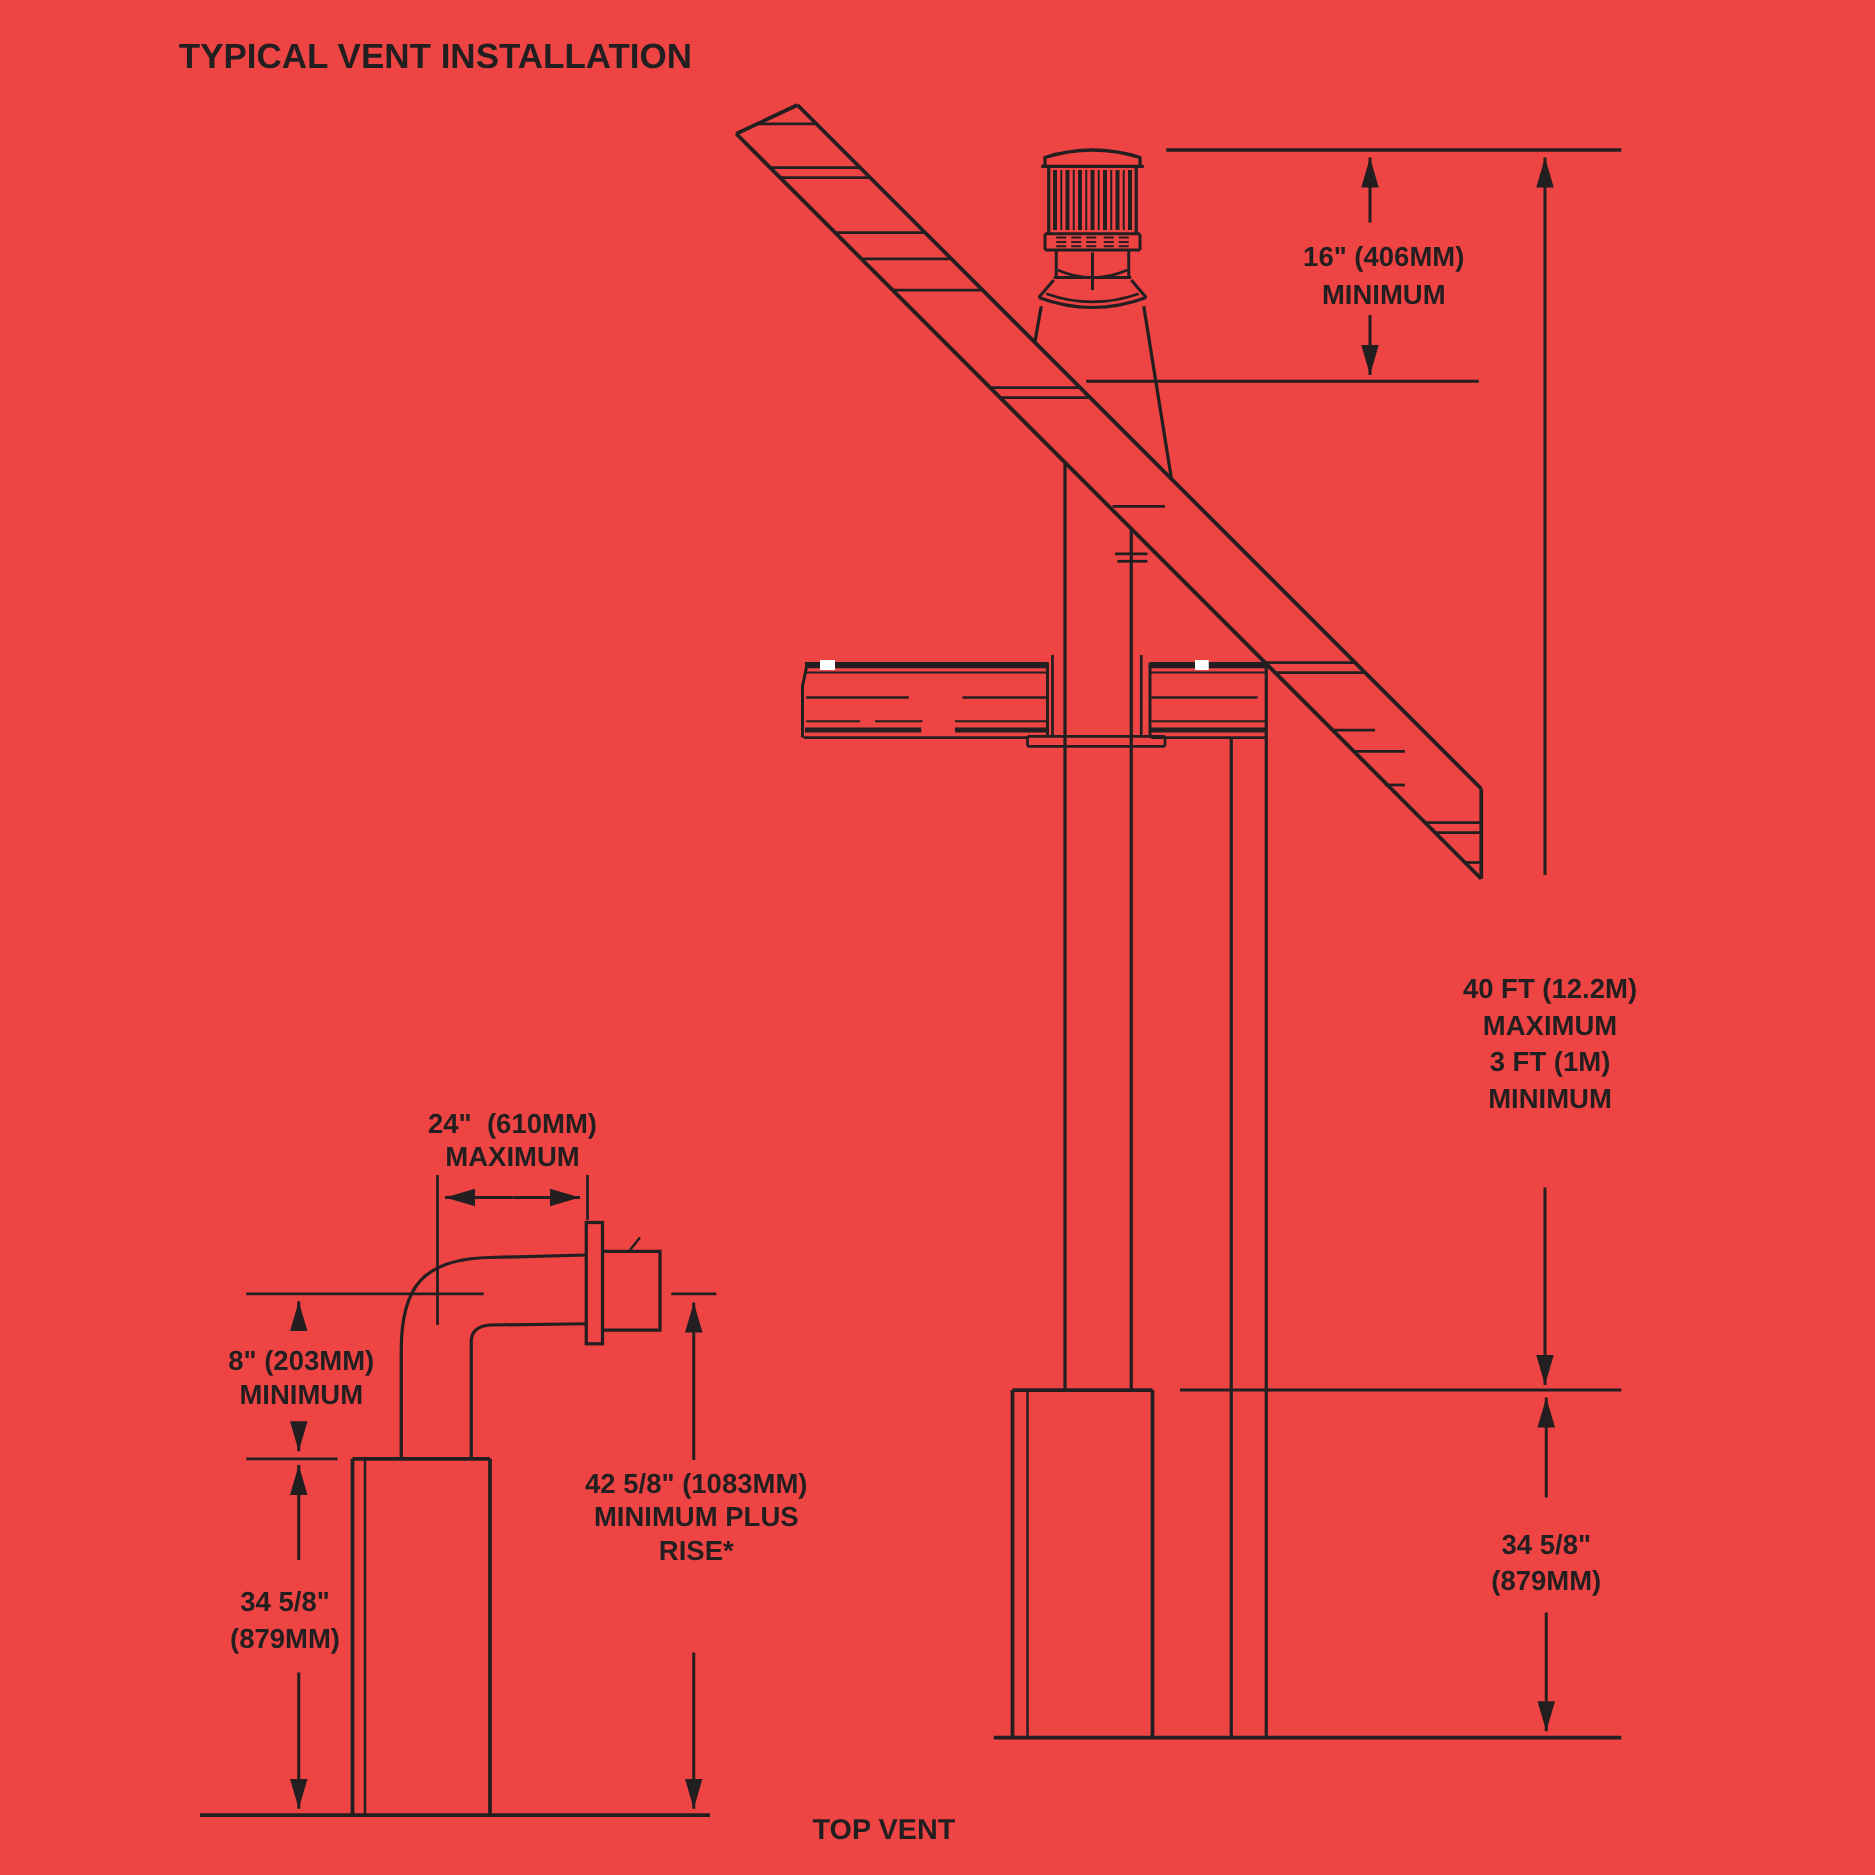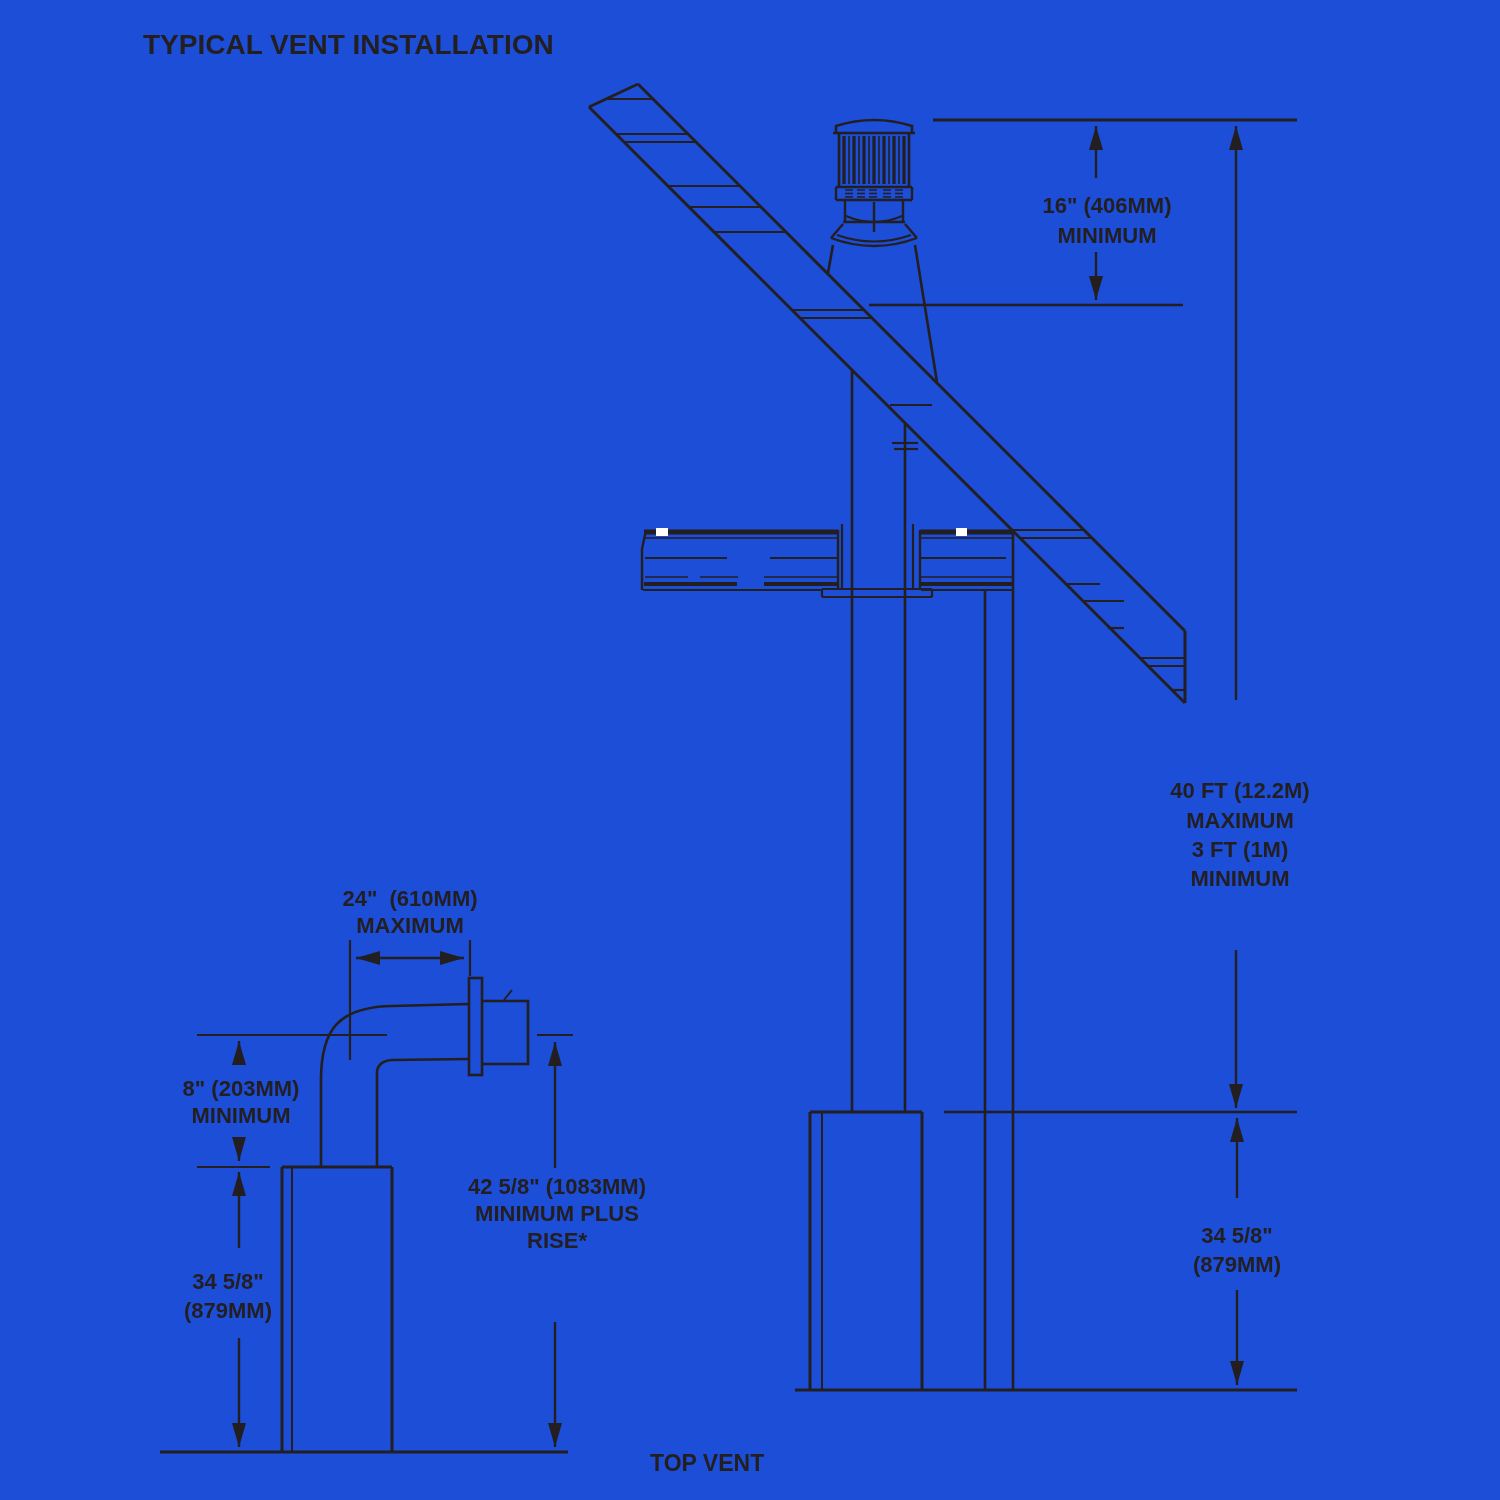--- a/index.html
+++ b/index.html
@@ -1,16 +1,16 @@
 <!DOCTYPE html>
 <html><head>
 <meta charset="utf-8">
 <style>
   html,body{margin:0;padding:0;background:#ffffff;}
-  .page{width:1500px;height:1500px;position:relative;background:#1d4ed8;overflow:hidden;}
+  .page{width:1500px;height:1500px;position:relative;background:#ef4444;overflow:hidden;}
   svg{display:block;}
   .ln{stroke:#231f20;fill:none;stroke-linecap:butt;}
   .sw2{stroke-width:2;} .sw22{stroke-width:2.2;} .sw24{stroke-width:2.4;}
   .sw26{stroke-width:2.6;} .sw28{stroke-width:2.8;} .sw3{stroke-width:3;}
   .sw4{stroke-width:4;} .sw5{stroke-width:5;} .sw16{stroke-width:1.6;} .sw32{stroke-width:3.2;}
   .dim{stroke:#231f20;stroke-width:2.4;fill:none;}
   text{fill:#231f20;font-family:"Liberation Sans",sans-serif;font-weight:700;}
   .t-title{font-size:28px;}
   .t-dim{font-size:22px;text-anchor:middle;}
   .t-cap{font-size:23px;}

